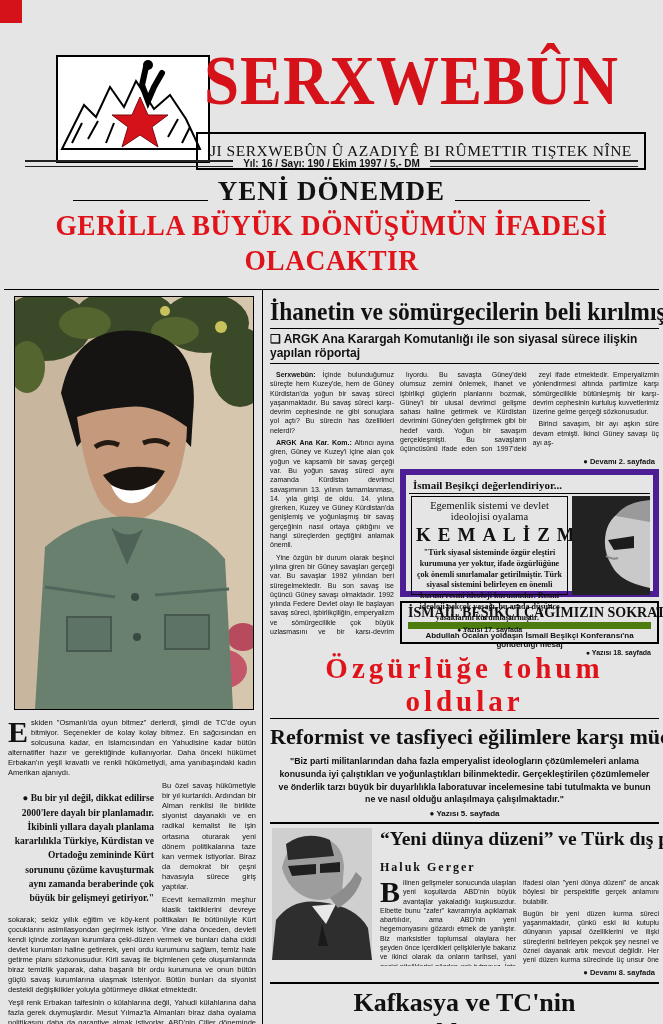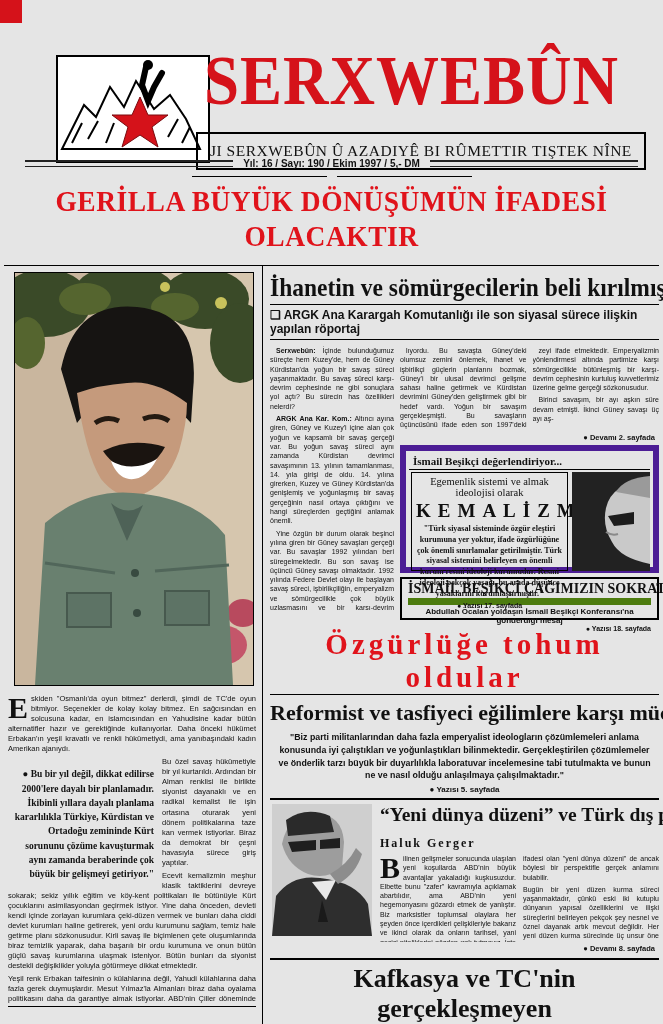--- a/index.html
+++ b/index.html
@@ -123,20 +123,21 @@
     <div id="issue-row">
       <div class="issue-rule"></div>
       <div id="issue-line">Yıl: 16 / Sayı: 190 / Ekim 1997 / 5,- DM</div>
       <div class="issue-rule"></div>
     </div>
   </div>
 
   <div id="banner">
     <div class="kicker-row">
       <div class="kicker-line"></div>
+      <div id="kicker">YENİ DÖNEMDE</div>
       <div class="kicker-line"></div>
     </div>
     <div id="main-headline">GERİLLA BÜYÜK DÖNÜŞÜMÜN İFADESİ OLACAKTIR</div>
     <div id="banner-rule"></div>
   </div>
 
   <div id="main">
 
     <div id="left-col">
       <div id="photo-frame">
@@ -208,21 +209,21 @@
               <p>zeyi ifade etmektedir. Emperyalizmin yönlendirmesi altında partimize karşı sömürgecilikle bütünleşmiş bir karşı-devrim cephesinin kurtuluş kuvvetlerimiz üzerine gelme gerçeği sözkonusudur.</p>
               <p>Birinci savaşım, bir ayı aşkın süre devam etmişti. İkinci Güney savaşı üç ayı aş-</p>
             </div>
           </div>
           <div class="cont-note">● Devamı 2. sayfada</div>
 
           <div id="kemalizm-box">
             <div id="kemalizm-head">İsmail Beşikçi değerlendiriyor...</div>
             <div id="kemalizm-inner">
               <div id="kemalizm-text">
-                <div id="kemalizm-overline">Egemenlik sistemi ve almak ideolojisi olarak</div>
+                <div id="kemalizm-overline">Egemenlik sistemi ve devlet ideolojisi oyalama</div>
                 <div id="kemalizm-title">KEMALİZM</div>
                 <div id="kemalizm-quote">"Türk siyasal sisteminde özgür eleştiri kurumuna yer yoktur, ifade özgürlüğüne çok önemli sınırlamalar getirilmiştir. Türk siyasal sistemini belirleyen en önemli kurum resmi ideoloji kurumudur. Resmi ideoloji pekçok yasağı, bu arada düşünce yasaklarını kurumlaştırmıştır."</div>
                 <div id="kemalizm-note">● Yazısı 17. sayfada</div>
               </div>
               <div id="kemalizm-photo">
                 <svg width="78" height="99" viewBox="0 0 78 99">
                   <rect width="78" height="99" fill="#222"></rect>
                   <path d="M78 8 Q40 10 34 36 Q30 54 40 70 Q48 86 78 92 Z" fill="#c9c9c9"></path>
                   <path d="M78 4 Q52 6 44 20 L78 26 Z" fill="#9a9a9a"></path>
                   <path d="M36 44 L62 40 L62 52 L42 54 Z" fill="#1c1c1c"></path>

